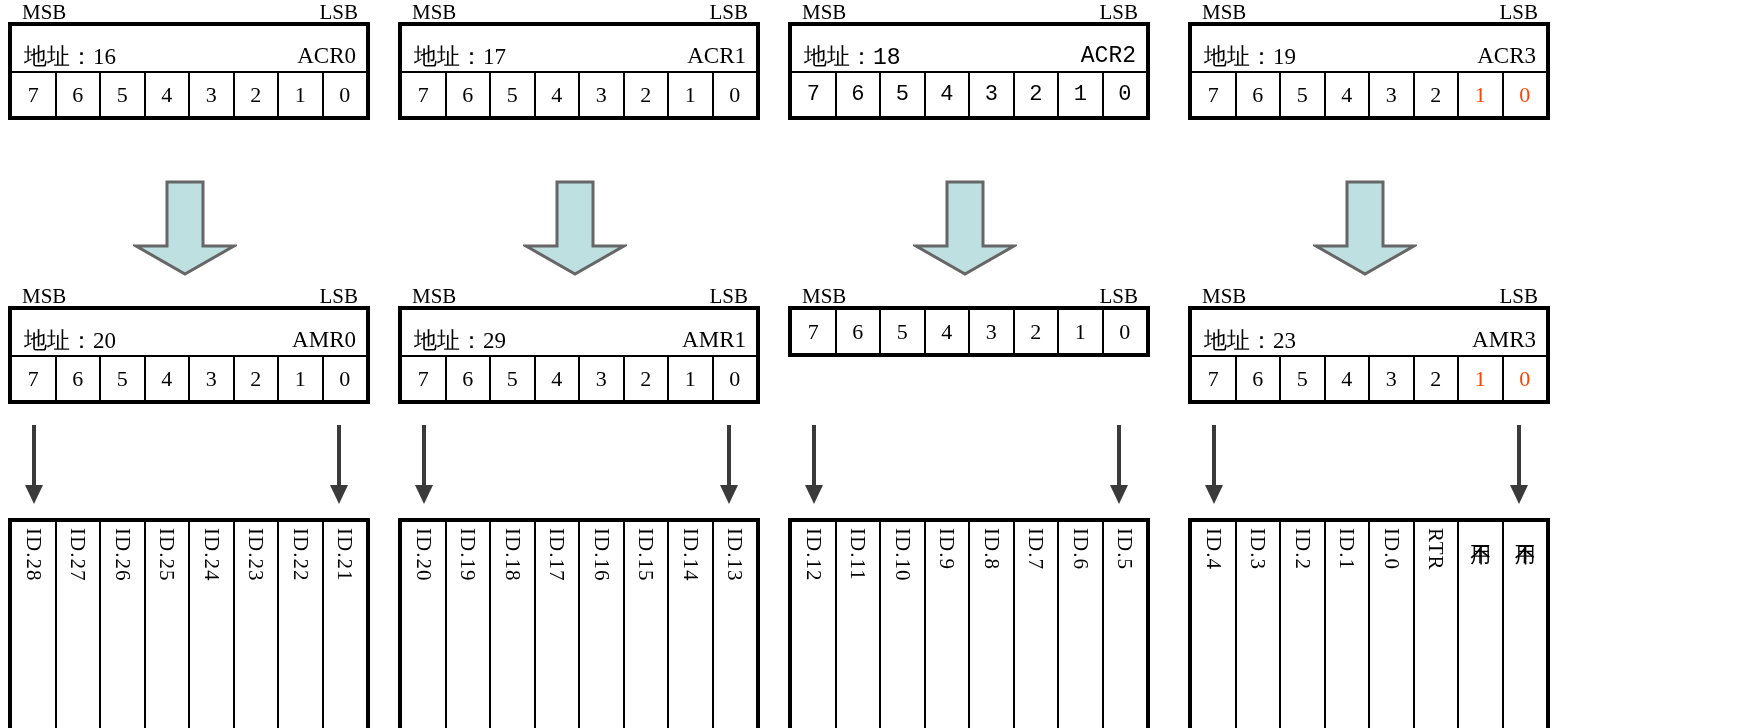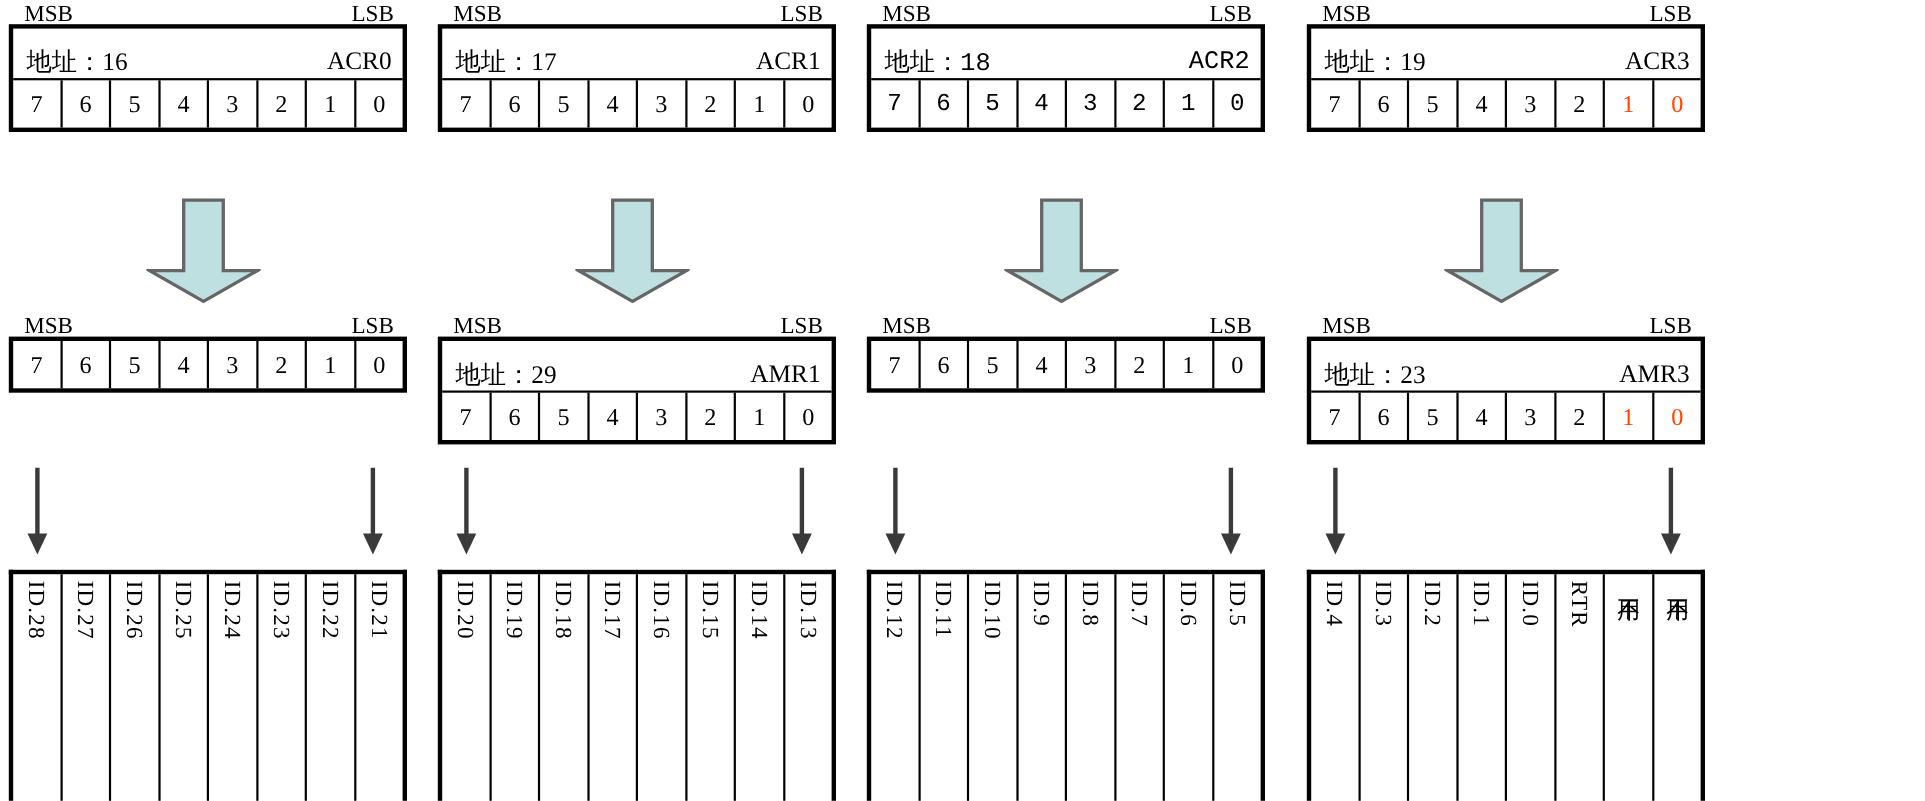--- a/index.html
+++ b/index.html
@@ -167,20 +167,24 @@
       <div class="block-arrow" style="left: 133px;">
         <svg width="104" height="96" viewBox="0 0 104 96" xmlns="http://www.w3.org/2000/svg">
           <path d="M 34 2 L 70 2 L 70 66 L 101 66 L 52 94 L 3 66 L 34 66 Z" fill="#bfe0e1" stroke="#666666" stroke-width="3" stroke-linejoin="miter"></path>
         </svg>
       </div>
       <div class="msb-lsb" style="top: 284px;">
         <span>MSB</span>
         <span>LSB</span>
       </div>
       <div class="reg-box" style="top: 306px;">
+        <div class="reg-title">
+          <span class="reg-addr">地址：20</span>
+          <span class="reg-name">AMR0</span>
+        </div>
         <div class="bit-row">
           <div class="bit-cell">7</div>
           <div class="bit-cell">6</div>
           <div class="bit-cell">5</div>
           <div class="bit-cell">4</div>
           <div class="bit-cell">3</div>
           <div class="bit-cell">2</div>
           <div class="bit-cell">1</div>
           <div class="bit-cell">0</div>
         </div>

